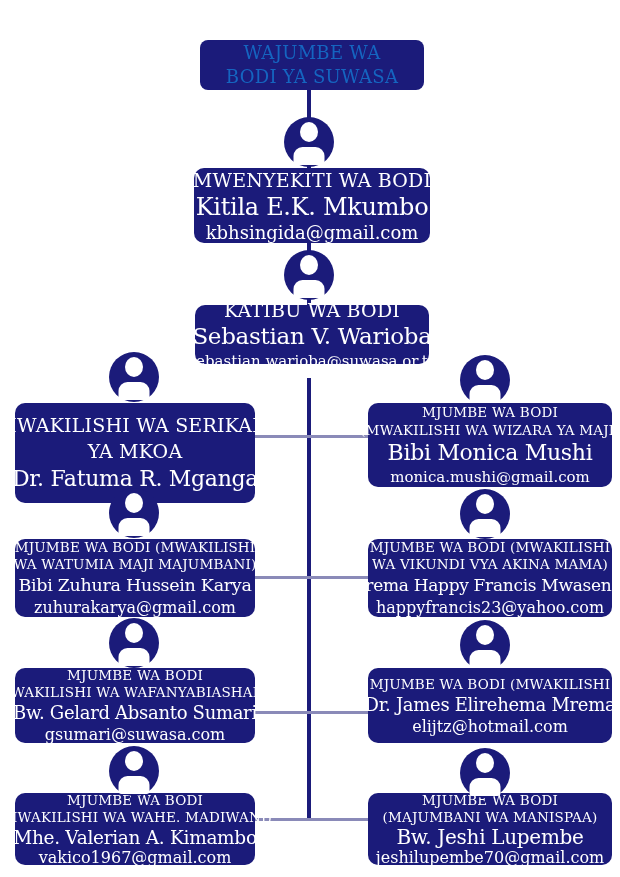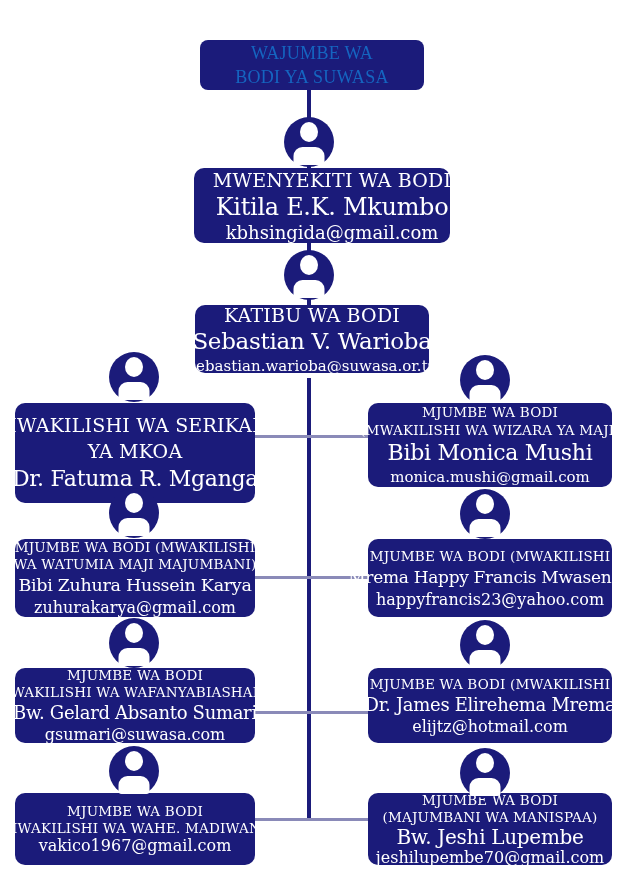--- a/index.html
+++ b/index.html
@@ -17,21 +17,21 @@
     text-align:center;z-index:1;
   }
   .role{font-size:var(--role,13.5px);line-height:var(--rolelh,17px);letter-spacing:.2px;white-space:nowrap;}
   .pname{font-size:var(--name,18px);line-height:var(--namelh,25px);letter-spacing:-.3px;white-space:nowrap;}
   .email{font-size:var(--email,16px);line-height:var(--emaillh,19px);white-space:nowrap;}
   
   .rootbox{
     position:absolute;left:200px;top:40px;width:224px;height:50px;
     background:#1b1b7a;border-radius:8px;color:#1565c0;
     display:flex;flex-direction:column;align-items:center;justify-content:center;
-    font-size:18px;line-height:24px;z-index:1;text-align:center;letter-spacing:.3px;font-family:Liberation Serif, serif;
+    font-size:18px;line-height:24px;z-index:1;text-align:center;letter-spacing:.3px;
   }
   
   .picon{position:absolute;width:50px;height:50px;border-radius:50%;background:#1b1b7a;z-index:2;}
   .picon .head{
     position:absolute;left:50%;top:10%;width:36%;height:40%;
     transform:translateX(-50%);background:#ffffff;border-radius:50%;
   }
   .picon .shoulders{
     position:absolute;left:50%;bottom:5%;width:62%;height:36%;
     transform:translateX(-50%);background:#ffffff;border-radius:9px 9px 3px 3px;
@@ -89,27 +89,27 @@
   <div class="picon" style="left:460px;top:748px;">
       <div class="head"></div>
       <div class="shoulders"></div>
     </div>
 
   <div class="rootbox">
     <div>WAJUMBE WA</div>
     <div>BODI YA SUWASA</div>
   </div>
 
-  <div class="box" style="left:194px;top:168px;width:236px;height:75px;padding-left:20px;--role:19px;--rolelh:24px;--name:24px;--namelh:30px;--email:18px;--emaillh:21px;">
+  <div class="box" style="left:194px;top:168px;width:236px;height:75px;--role:19px;--rolelh:24px;--name:24px;--namelh:30px;--email:18px;--emaillh:21px;">
     <div class="role">MWENYEKITI WA BODI</div>
     <div class="pname">Kitila E.K. Mkumbo</div>
     <div class="email">kbhsingida@gmail.com</div>
   </div>
 
-  <div class="box" style="left:195px;top:305px;width:234px;height:68px;align-items:center;--role:19px;--rolelh:24px;--name:23px;--namelh:29px;--email:15px;--emaillh:20px;">
+  <div class="box" style="left:195px;top:305px;width:234px;height:59px;align-items:center;--role:19px;--rolelh:24px;--name:23px;--namelh:29px;--email:15px;--emaillh:20px;">
     <div class="role">KATIBU WA BODI</div>
     <div class="pname">Sebastian V. Warioba</div>
     <div class="email">sebastian.warioba@suwasa.or.tz</div>
   </div>
 
   <div class="box" style="left:15px;top:403px;width:240px;height:100px;--role:19px;--rolelh:26px;--name:22px;--namelh:30px;">
     <div class="role">MWAKILISHI WA SERIKALI</div>
     <div class="role">YA MKOA</div>
     <div class="pname">Dr. Fatuma R. Mganga</div>
   </div>
@@ -123,40 +123,42 @@
 
   <div class="box" style="left:15px;top:539px;width:240px;height:78px;--role:13.5px;--rolelh:17px;--name:17.5px;--namelh:25px;--email:16px;--emaillh:19px;">
     <div class="role">MJUMBE WA BODI (MWAKILISHI</div>
     <div class="role">WA WATUMIA MAJI MAJUMBANI)</div>
     <div class="pname">Bibi Zuhura Hussein Karya</div>
     <div class="email">zuhurakarya@gmail.com</div>
   </div>
 
   <div class="box" style="left:368px;top:539px;width:244px;height:78px;--role:13.5px;--rolelh:17px;--name:17px;--namelh:25px;--email:16px;--emaillh:19px;">
     <div class="role">MJUMBE WA BODI (MWAKILISHI</div>
+    <div class="role">WA VIKUNDI VYA AKINA MAMA)</div>
     <div class="pname">Mrema Happy Francis Mwasenga</div>
     <div class="email">happyfrancis23@yahoo.com</div>
   </div>
 
   <div class="box" style="left:15px;top:668px;width:240px;height:75px;--role:13.5px;--rolelh:17px;--name:18px;--namelh:24px;--email:16px;--emaillh:19px;">
     <div class="role">MJUMBE WA BODI</div>
     <div class="role">(MWAKILISHI WA WAFANYABIASHARA)</div>
     <div class="pname">Bw. Gelard Absanto Sumari</div>
     <div class="email">gsumari@suwasa.com</div>
   </div>
 
   <div class="box" style="left:368px;top:668px;width:244px;height:75px;--role:13.5px;--rolelh:17px;--name:18px;--namelh:24px;--email:16px;--emaillh:19px;">
     <div class="role">MJUMBE WA BODI (MWAKILISHI</div>
     <div class="pname">Dr. James Elirehema Mrema</div>
     <div class="email">elijtz@hotmail.com</div>
   </div>
 
   <div class="box" style="left:15px;top:793px;width:240px;height:72px;--role:13.5px;--rolelh:17px;--name:18.5px;--namelh:23px;--email:16px;--emaillh:18px;">
     <div class="role">MJUMBE WA BODI</div>
     <div class="role">(MWAKILISHI WA WAHE. MADIWANI)</div>
+    <div class="pname">Mhe. Valerian A. Kimambo</div>
     <div class="email">vakico1967@gmail.com</div>
   </div>
 
   <div class="box" style="left:368px;top:793px;width:244px;height:72px;--role:13.5px;--rolelh:17px;--name:20px;--namelh:23px;--email:16px;--emaillh:18px;">
     <div class="role">MJUMBE WA BODI</div>
     <div class="role">(MAJUMBANI WA MANISPAA)</div>
     <div class="pname">Bw. Jeshi Lupembe</div>
     <div class="email">jeshilupembe70@gmail.com</div>
   </div>
 

